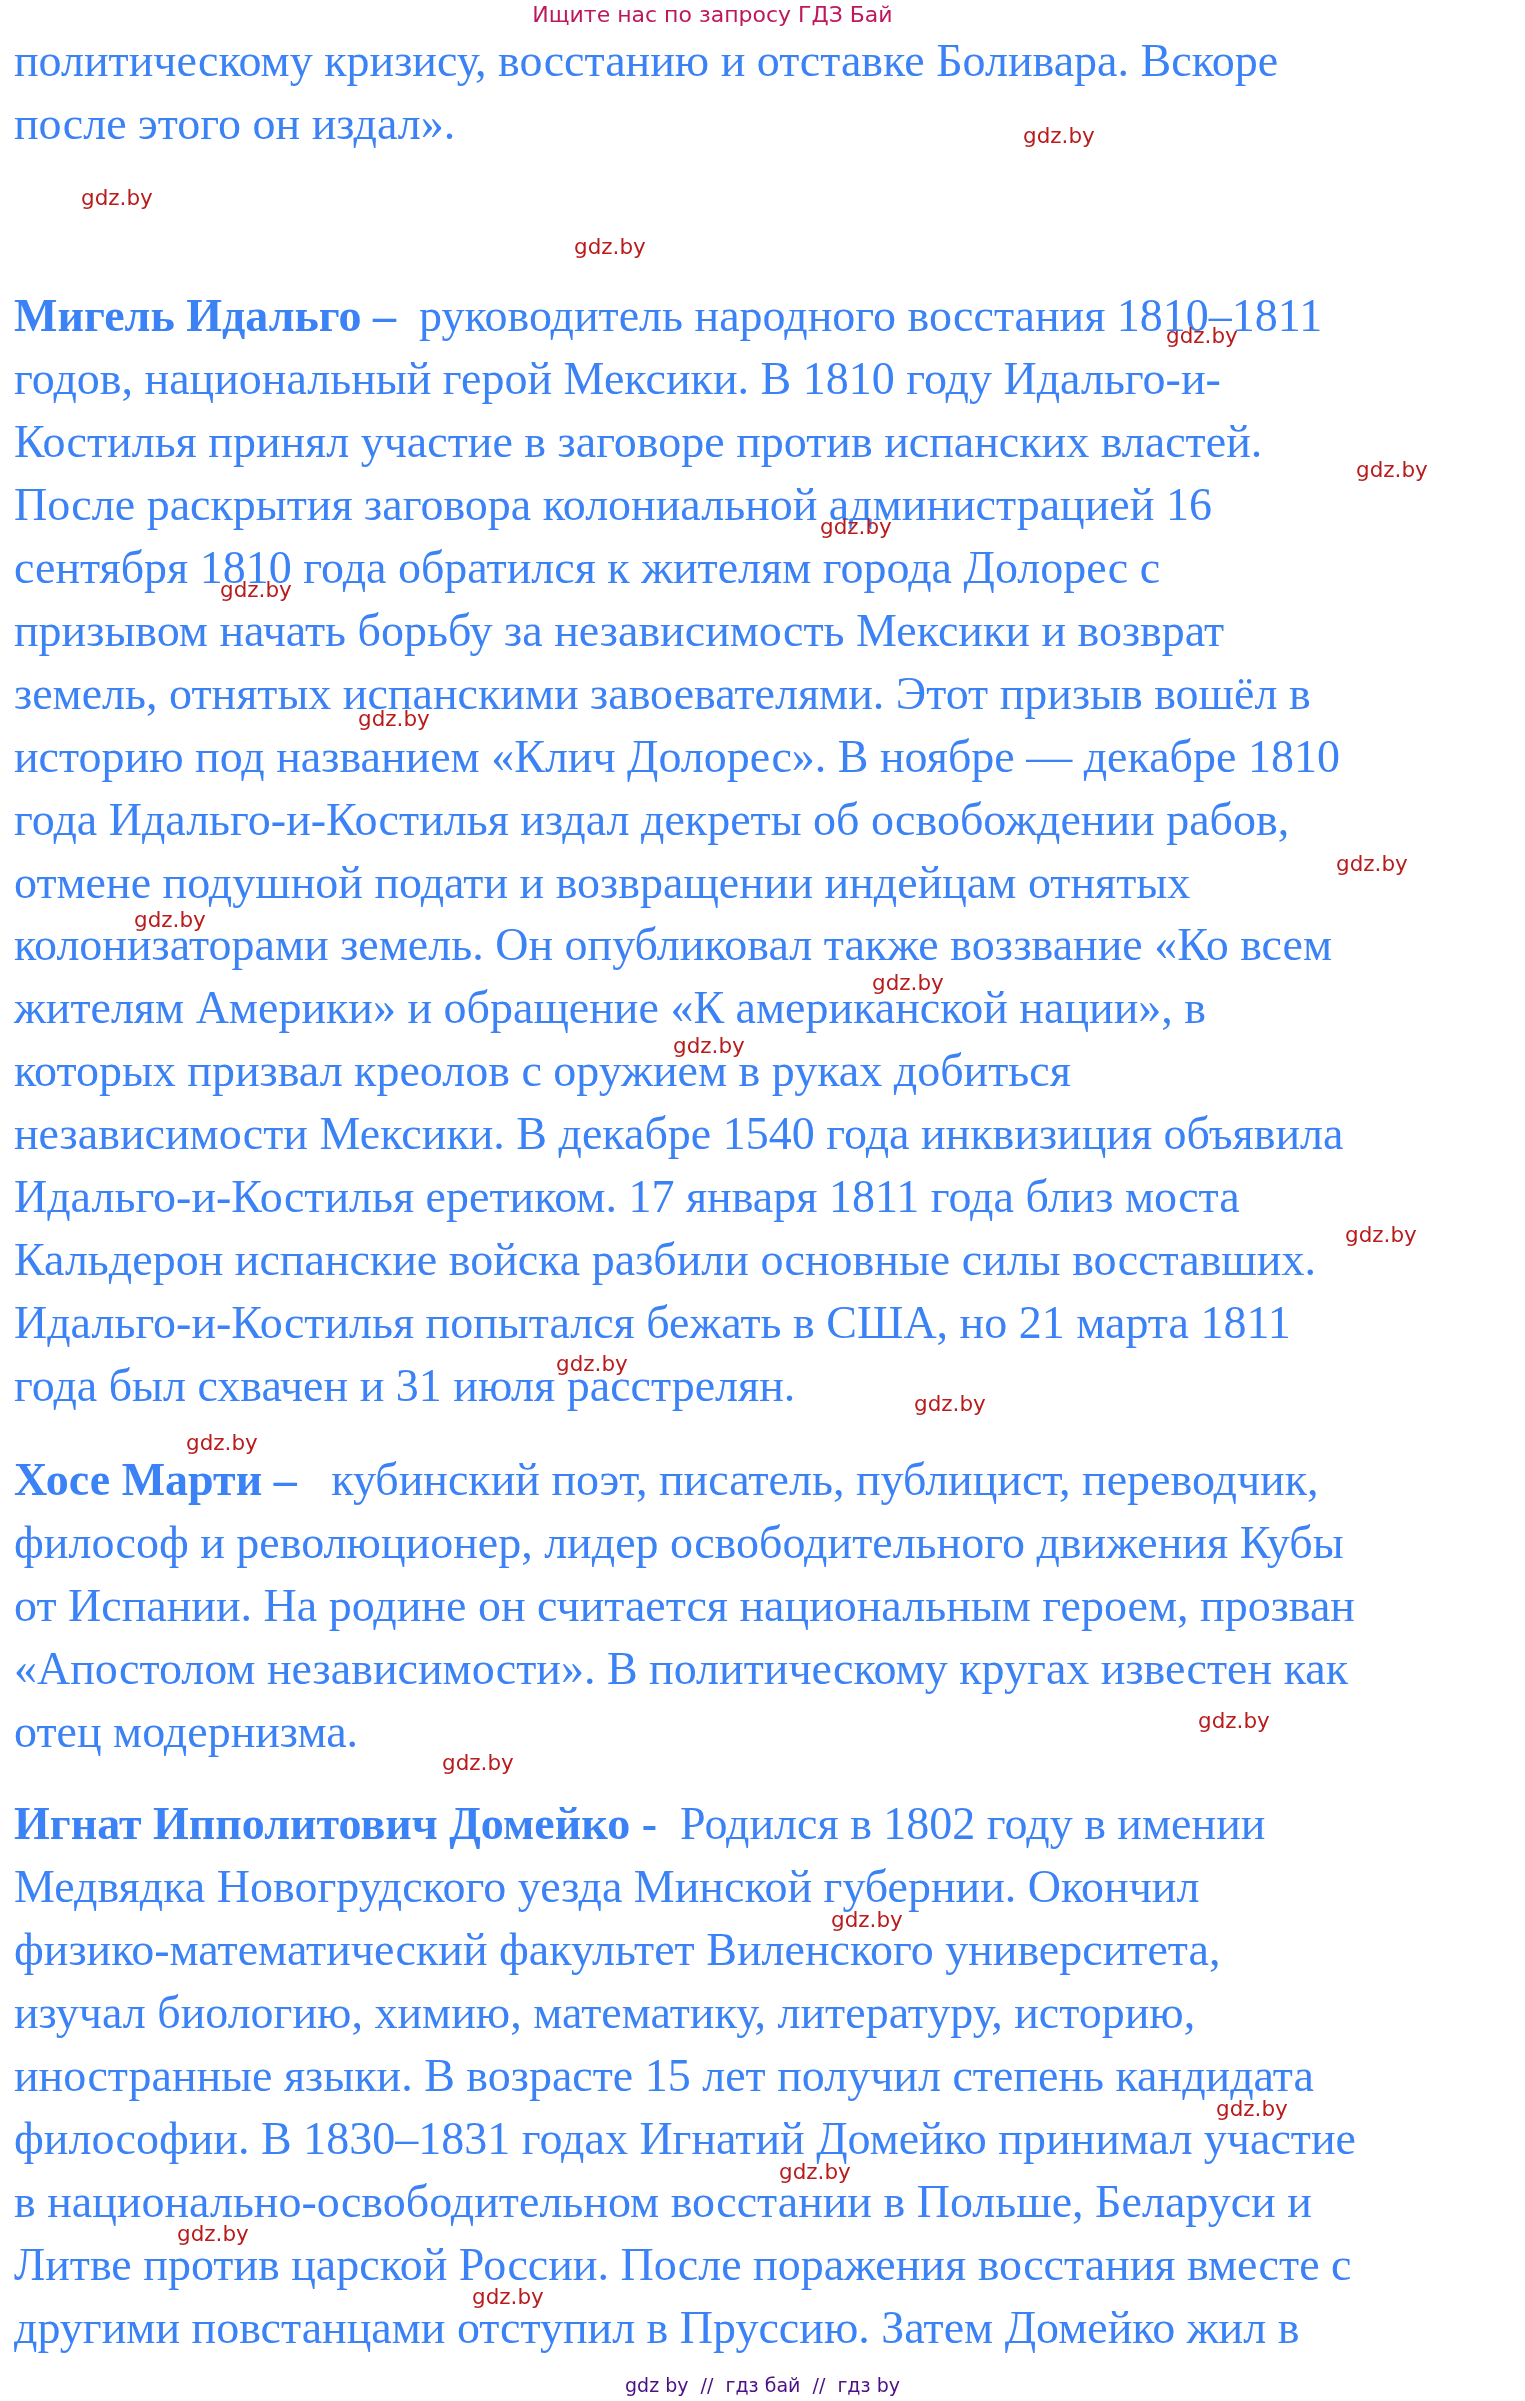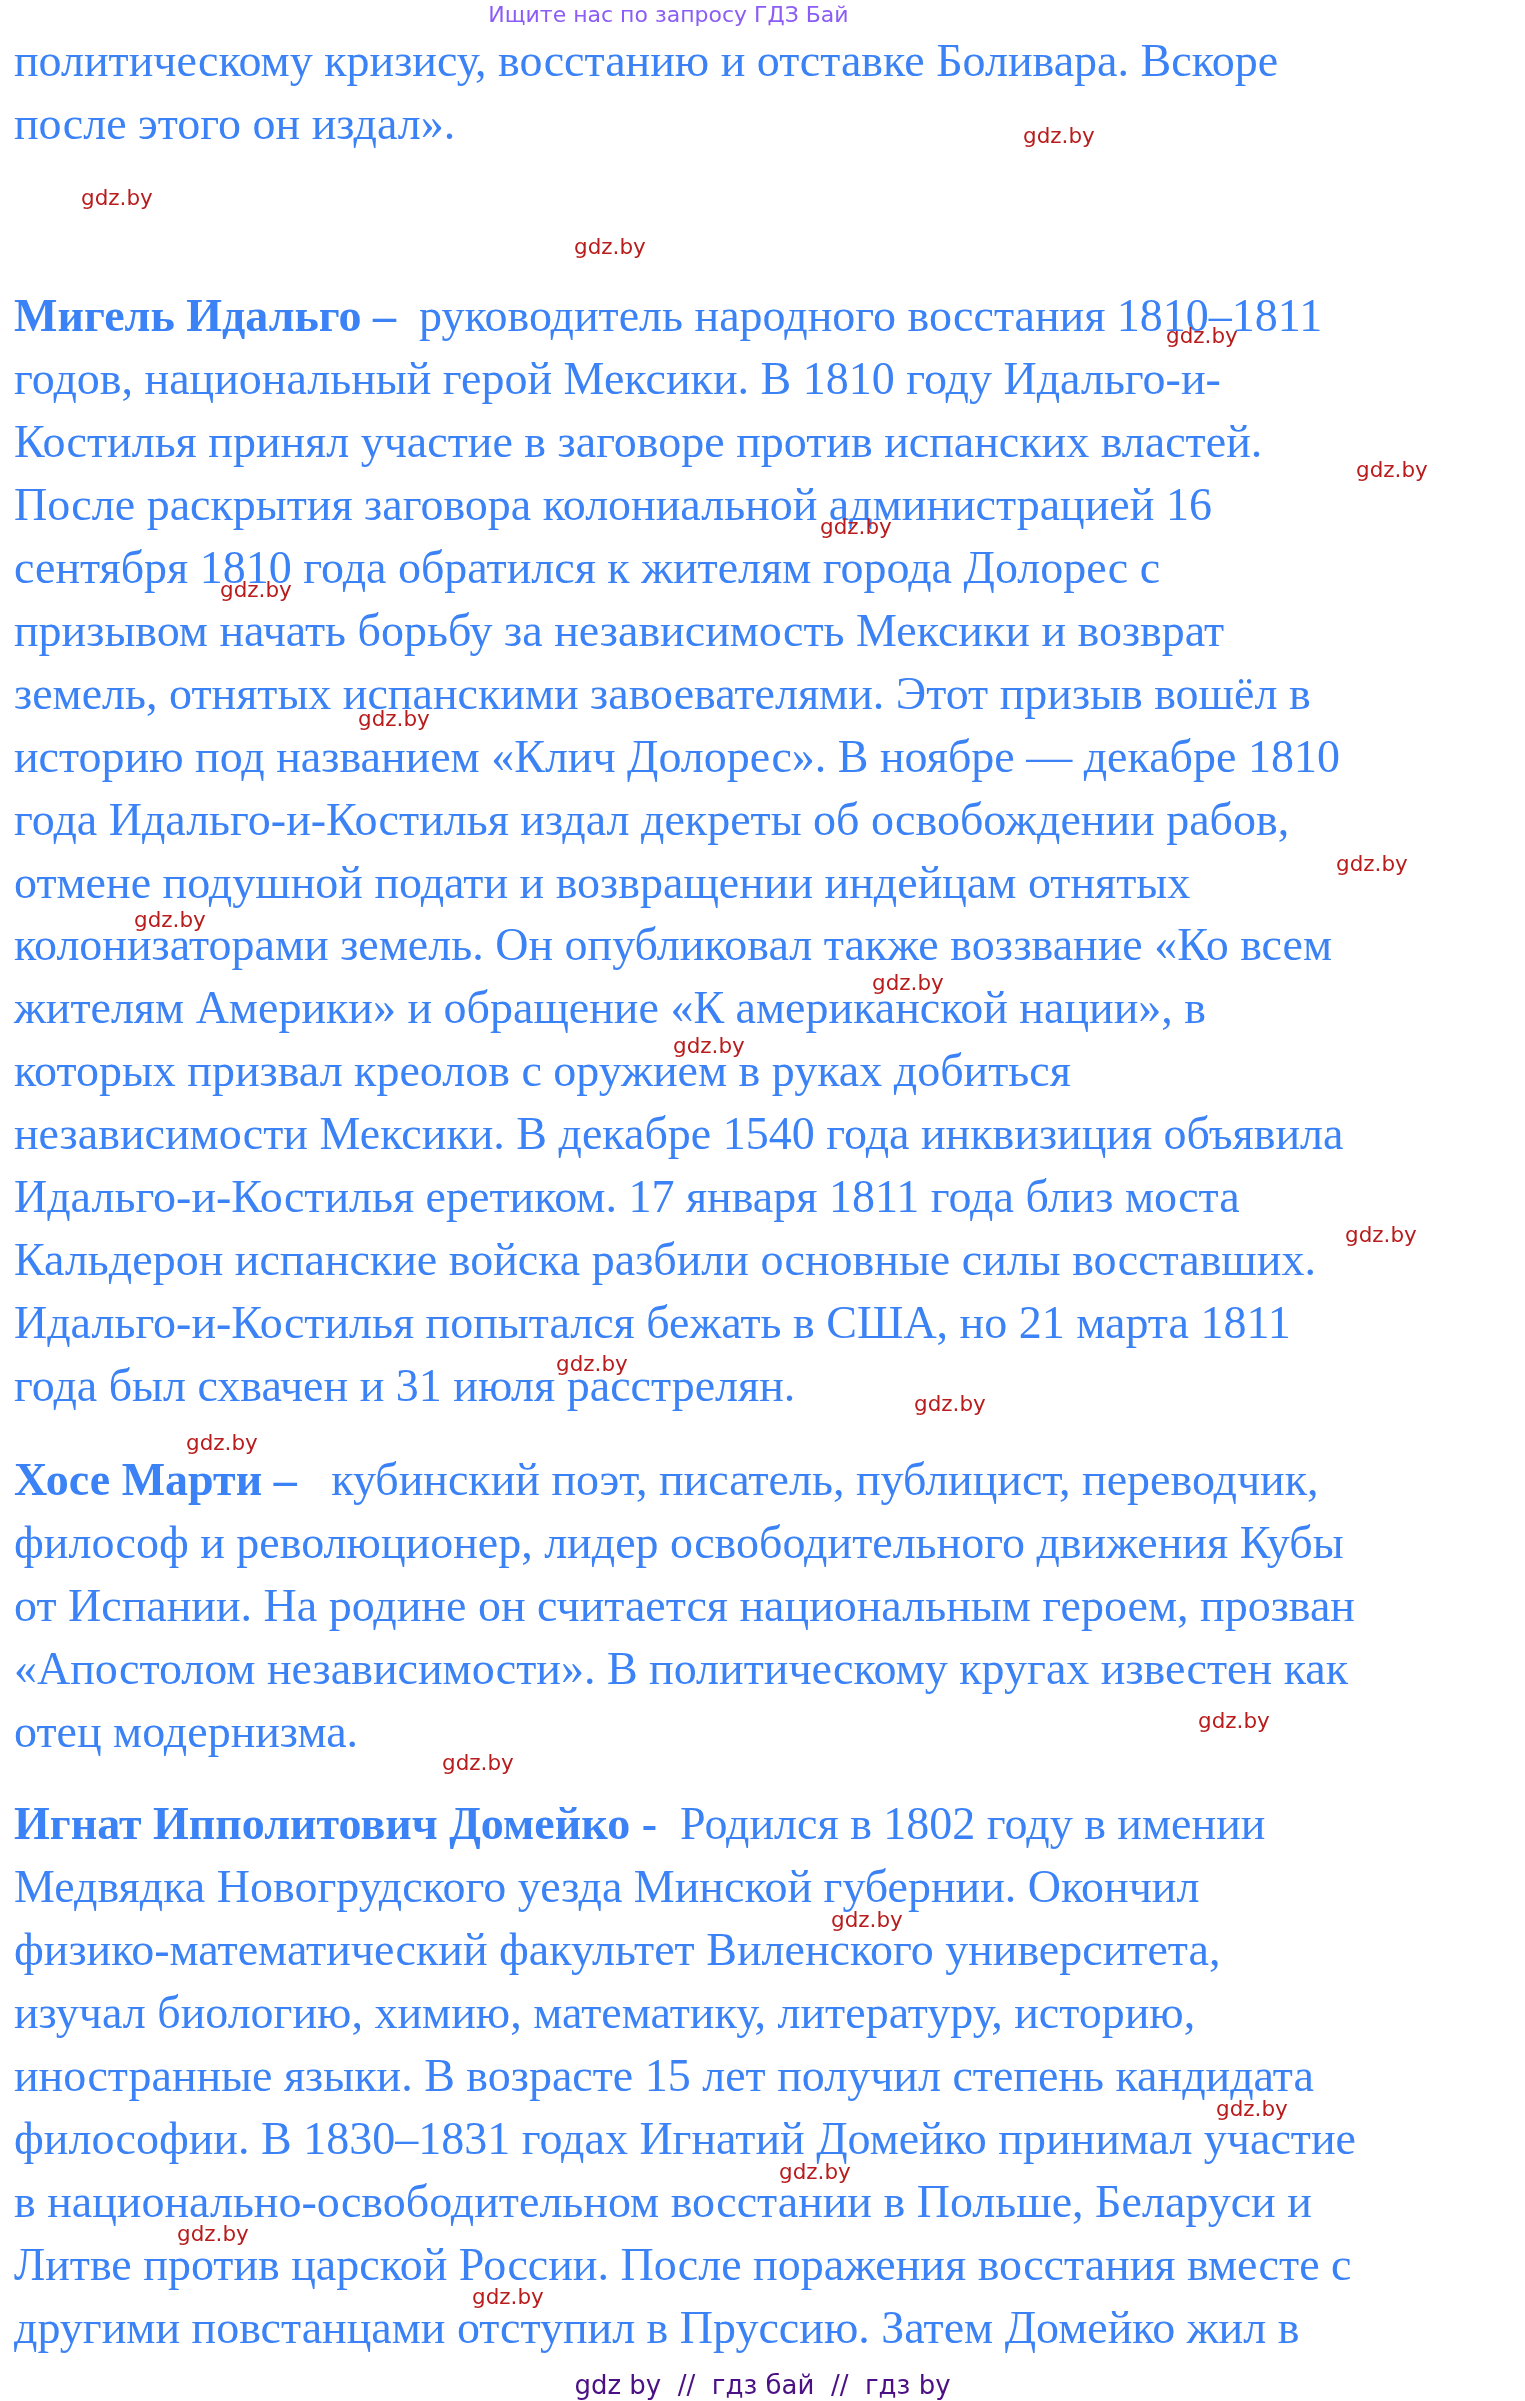--- a/index.html
+++ b/index.html
@@ -1,25 +1,25 @@
 <!DOCTYPE html>
 <html style="font-size:12.3px"><head>
 <meta charset="utf-8">
 <style>
   html, body { margin: 0; padding: 0; background: #ffffff; }
   body { width: 1525px; height: 2401px; position: relative; overflow: hidden; }
   .header {
     position: absolute; left: 0; top: 0; width: 1337px; height: 31px;
-    text-align: center; color: #8b5cf6;
-    font-family: "DejaVu Sans", sans-serif; font-size: 22px; line-height: 29px;
+    text-align: center; color: #be185d;
+    font-family: "DejaVu Sans", sans-serif; font-size: 22px; line-height: 29px; padding-left: 44px;
   }
   .footer {
     position: absolute; left: 0; top: 2371px; width: 1525px; height: 31px;
     text-align: center; color: #4b1083;
-    font-family: "DejaVu Sans", sans-serif; font-size: 26px; line-height: 29px;
+    font-family: "DejaVu Sans", sans-serif; font-size: 19px; line-height: 29px;
     white-space: pre;
   }
   .line {
     position: absolute; left: 14px;
     font-family: "Liberation Serif", serif; font-size: 46px; line-height: 54px;
     color: #3b82f6; white-space: pre;
   }
   .line b { font-weight: bold; }
   .wm {
     position: absolute;

